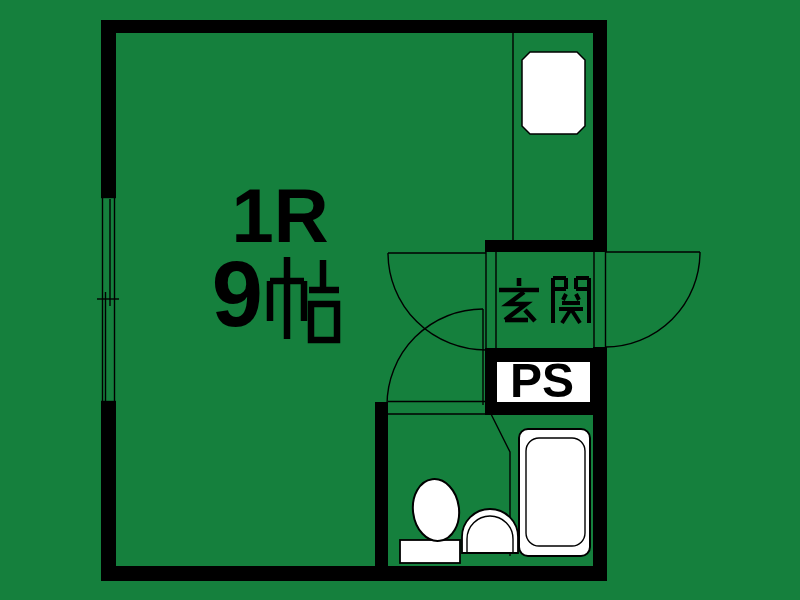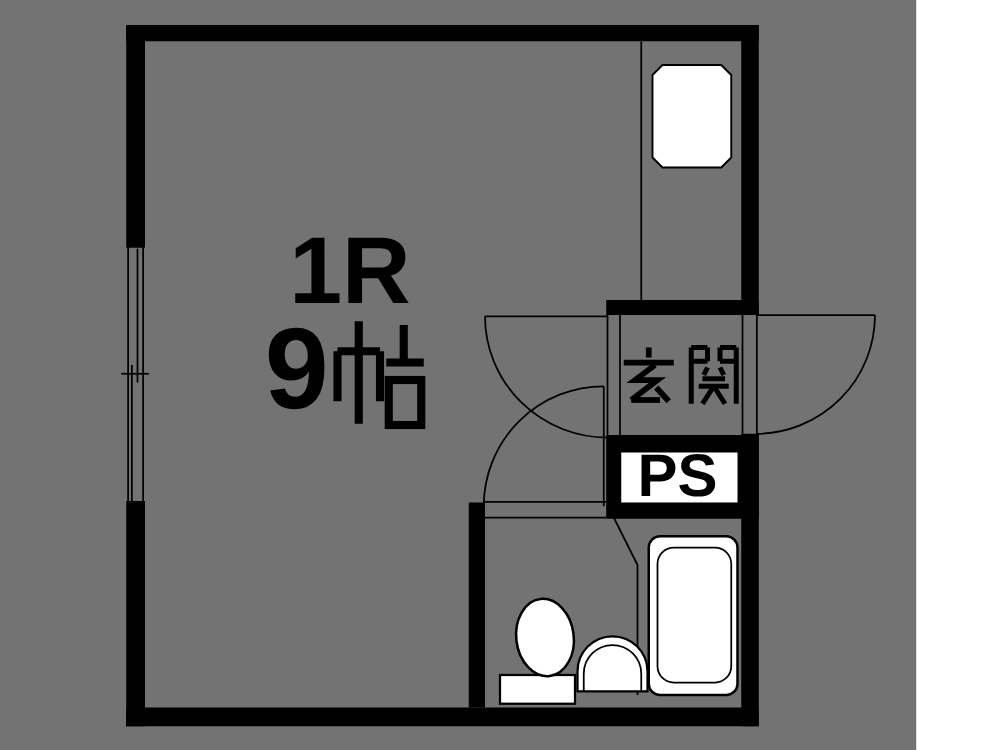--- a/index.html
+++ b/index.html
@@ -1,16 +1,16 @@
 <!DOCTYPE html>
 <html><head>
 <meta charset="utf-8">
 <style>
   html,body{margin:0;padding:0;background:#ffffff;width:800px;height:600px;overflow:hidden;}
-  .plan-wrap{position:relative;width:733px;height:600px;background:#737373;}
+  .plan-wrap{position:relative;width:800px;height:600px;background:#15803d;}
   svg{display:block;}
   .wall{fill:#000000;stroke:none;}
   .thin{stroke:#000000;stroke-width:1.4;fill:none;}
   .arc{stroke:#000000;stroke-width:1.4;fill:none;}
   .fixture{stroke:#000000;fill:#ffffff;}
   .kanji{stroke:#000000;fill:none;stroke-linecap:butt;}
   .label-text{font-family:"Liberation Sans","DejaVu Sans",sans-serif;font-weight:bold;fill:#000000;}
 </style>
 </head>
 <body>

